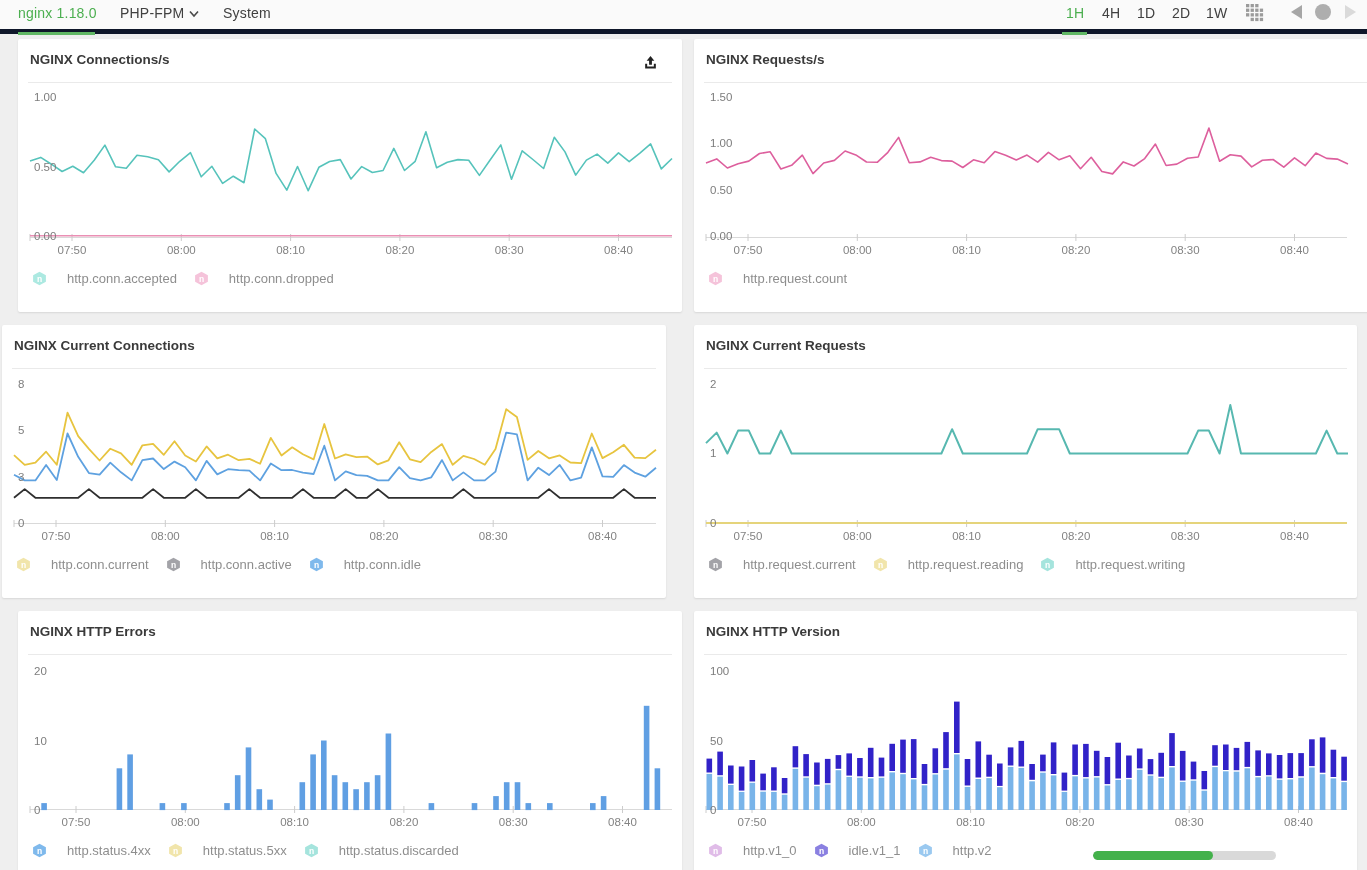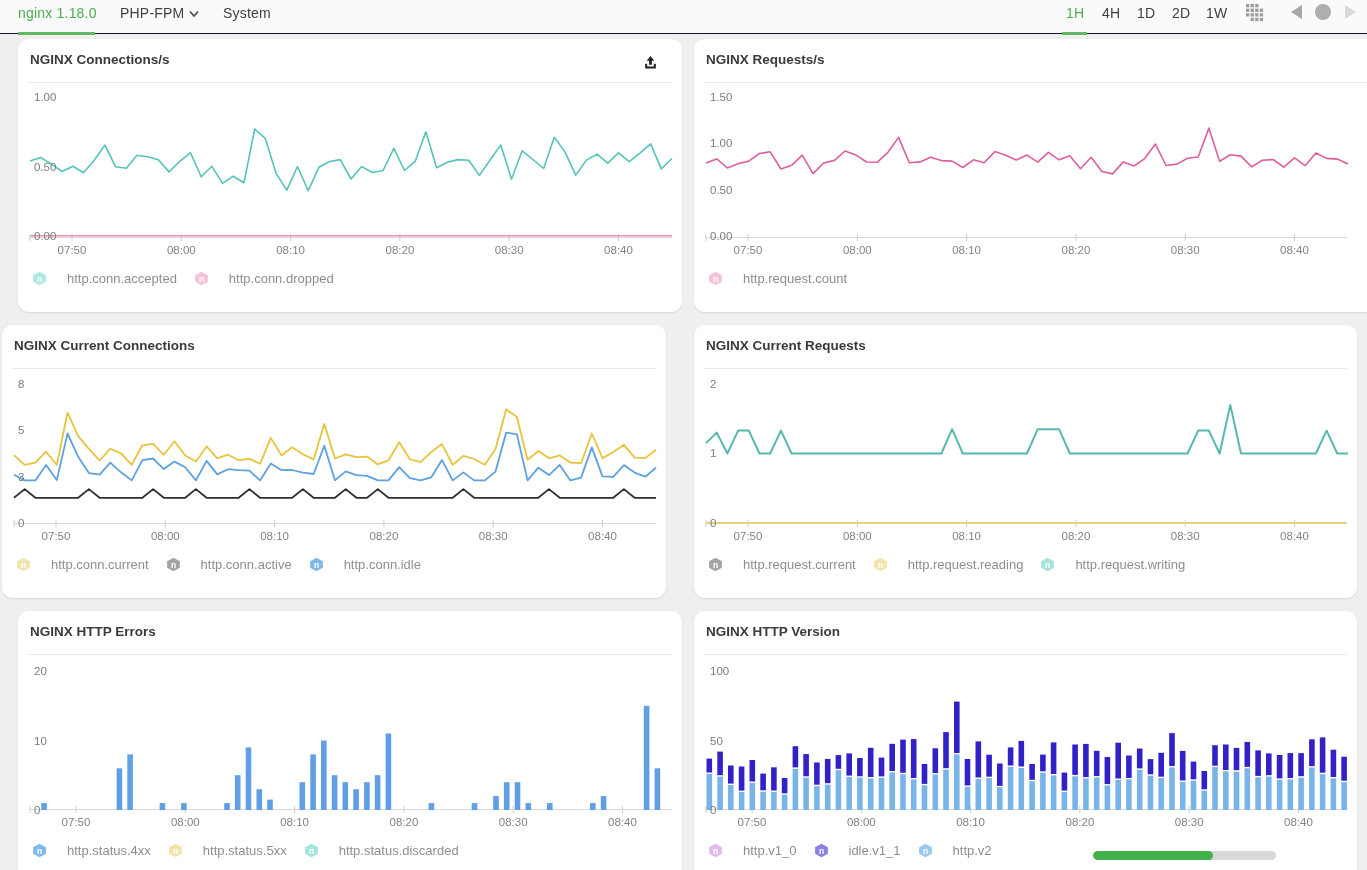--- a/index.html
+++ b/index.html
@@ -1,20 +1,20 @@
 <!DOCTYPE html>
 <html><head><meta charset="utf-8"><title>nginx dashboard</title>
 <style>
 *{margin:0;padding:0;box-sizing:border-box}
 html,body{width:1367px;height:870px;overflow:hidden;background:#efefef;font-family:"Liberation Sans",sans-serif}
-#nav{position:absolute;left:0;top:0;width:1367px;height:34px;background:#fafafa;border-bottom:1px solid #0f172a}
+#nav{position:absolute;left:0;top:0;width:1367px;height:34px;background:#fafafa;border-bottom:5px solid #0f172a}
 #nav .t{position:absolute;top:5px;font-size:14px;color:#404040;letter-spacing:.2px}
 #nav .green{color:#4caf50}
 #nav .ul{position:absolute;top:32px;height:3px;background:#61b865}
-.panel{position:absolute;background:#ffffff;border-radius:11px;box-shadow:0 1px 2px rgba(0,0,0,.10)}
+.panel{position:absolute;background:#ffffff;border-radius:2px;box-shadow:0 1px 2px rgba(0,0,0,.10)}
 .ptitle{position:absolute;left:12px;top:13px;font-size:13.5px;font-weight:bold;color:#3a3a3a;letter-spacing:0}
 .sep{position:absolute;left:10px;right:10px;top:43px;border-top:1px solid #eaeaea}
 .chart{position:absolute;left:0;top:0}
 .legend{position:absolute;left:14px;top:232px;display:flex;align-items:center}
 .li{display:flex;align-items:center;margin-right:17px}
 .ll{margin-left:20px;font-size:13px;color:#8e8e8e}
 .upl{position:absolute;right:24px;top:16px}
 .prog{position:absolute;left:399px;top:240px;width:183px;height:9px;border-radius:5px;background:#d9d9d9;overflow:hidden}
 .progfill{width:120px;height:9px;border-radius:5px;background:#43b14b}
 </style></head>

